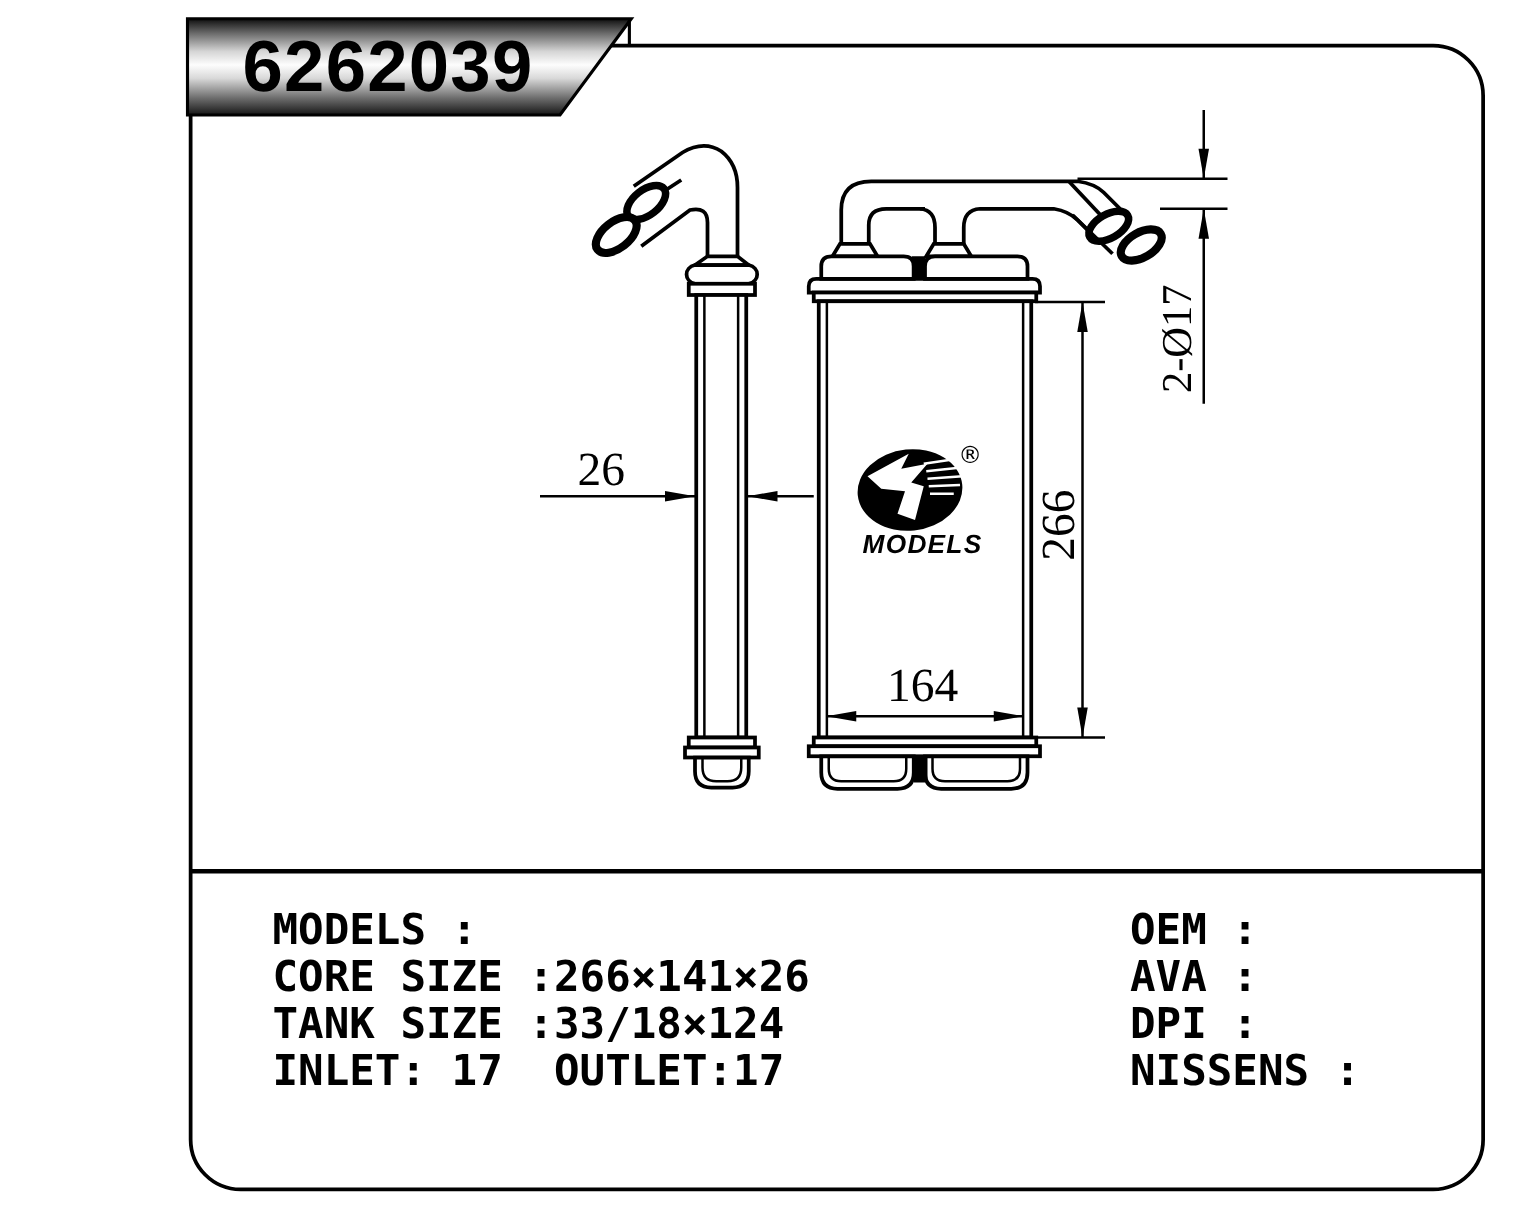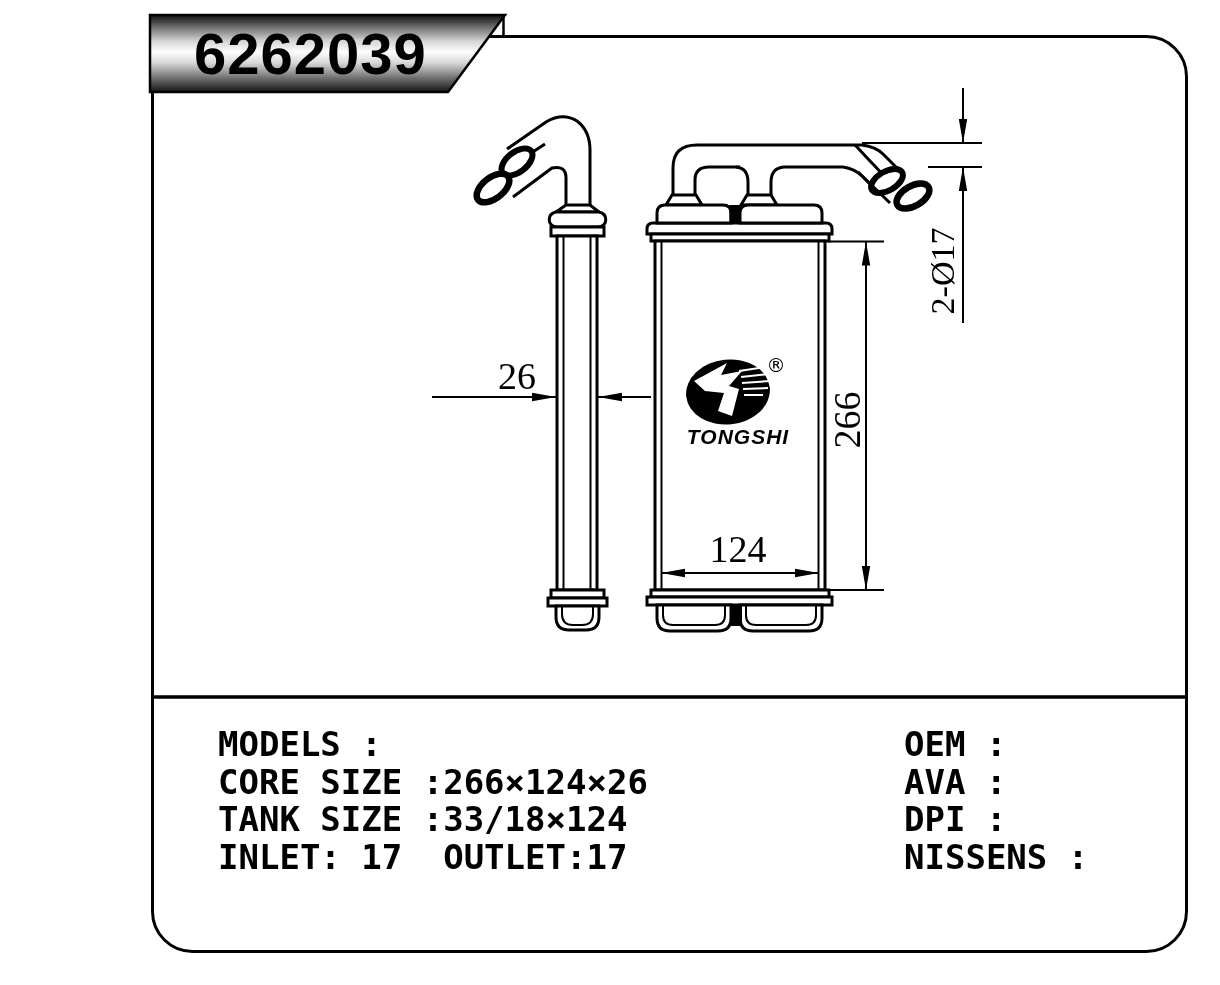--- a/index.html
+++ b/index.html
@@ -160,31 +160,31 @@
         <line x1="963" y1="88" x2="963" y2="143"></line>
         <polygon points="963,143 958.8,119 967.2,119" stroke="none"></polygon>
         <line x1="963" y1="167" x2="963" y2="323"></line>
         <polygon points="963,167 958.8,191 967.2,191" stroke="none"></polygon>
       </g>
     </g>
   </svg>
 
   <div class="txt part-number">6262039</div>
 
-  <div class="txt dim" style="left:481px;top:376px;margin-left:36px;">26</div>
-  <div class="txt dim" style="left:738px;top:549px;">124</div>
+  <div class="txt dim" style="left:481px;top:376px;">26</div>
+  <div class="txt dim" style="left:738px;top:549px;">164</div>
   <div class="txt dim vert" style="left:847px;top:420px;">266</div>
   <div class="txt dim vert small" style="left:943px;top:271px;">2-Ø17</div>
 
   <div class="txt logo-reg" style="left:776px;top:365px;">®</div>
-  <div class="txt logo-brand" style="left:738px;top:436px;">TONGSHI</div>
+  <div class="txt logo-brand" style="left:738px;top:436px;">MODELS</div>
 
   <div class="spec-col left">
     <div class="spec-line">MODELS :</div>
-    <div class="spec-line">CORE SIZE :266×124×26</div>
+    <div class="spec-line">CORE SIZE :266×141×26</div>
     <div class="spec-line">TANK SIZE :33/18×124</div>
     <div class="spec-line">INLET: 17  OUTLET:17</div>
   </div>
 
   <div class="spec-col right">
     <div class="spec-line">OEM :</div>
     <div class="spec-line">AVA :</div>
     <div class="spec-line">DPI :</div>
     <div class="spec-line">NISSENS :</div>
   </div>

